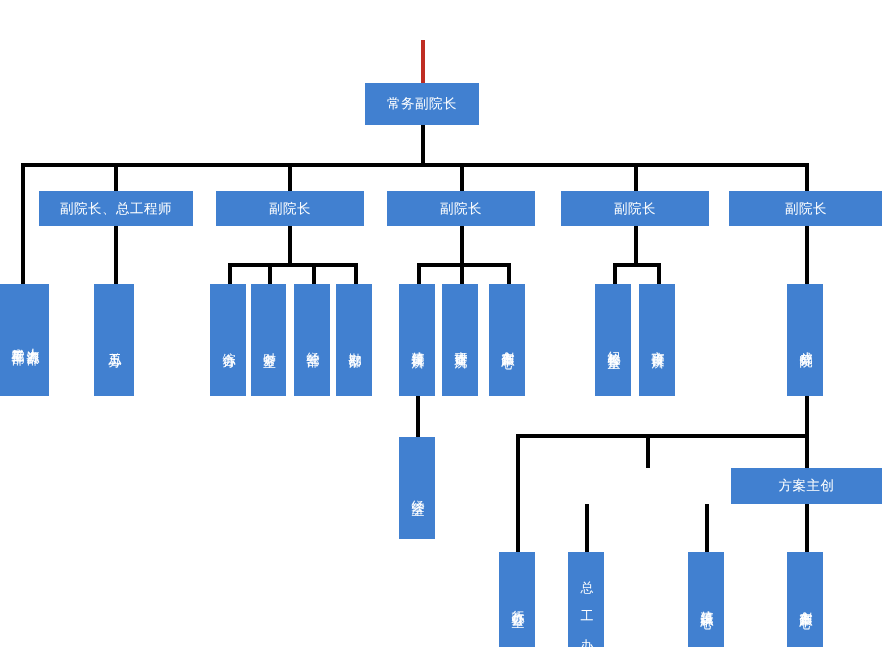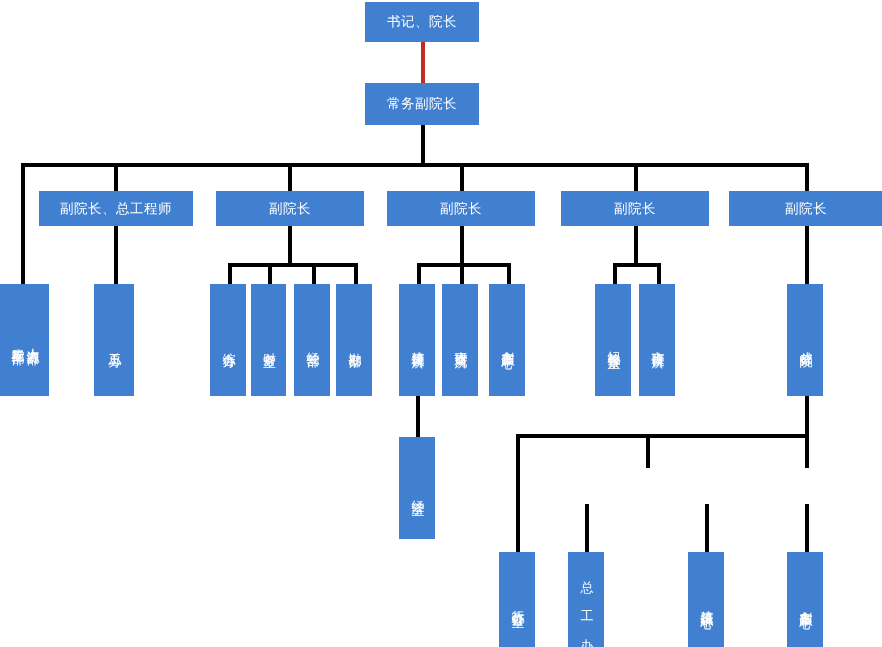--- a/index.html
+++ b/index.html
@@ -96,21 +96,20 @@
   <div class="ln h" style="left:516px;top:434px;width:293px;"></div>
   <div class="ln v" style="left:516px;top:434px;height:118px;"></div>
   <div class="ln v" style="left:646px;top:434px;height:34px;"></div>
   <div class="ln v" style="left:805px;top:434px;height:34px;"></div>
 
   <div class="ln v" style="left:585px;top:504px;height:48px;"></div>
   <div class="ln v" style="left:705px;top:504px;height:48px;"></div>
 
   <div class="ln v" style="left:805px;top:504px;height:48px;"></div>
 
-  <div class="node h" style="left:365px;top:2px;width:114px;height:40px;">书记、院长</div>
 
   <div class="node h" style="left:365px;top:83px;width:114px;height:42px;">常务副院长</div>
 
   <div class="node h" style="left:39px;top:191px;width:154px;height:35px;">副院长、总工程师</div>
 
   <div class="node h" style="left:216px;top:191px;width:148px;height:35px;">副院长</div>
 
   <div class="node h" style="left:387px;top:191px;width:148px;height:35px;">副院长</div>
 
   <div class="node h" style="left:561px;top:191px;width:148px;height:35px;">副院长</div>
@@ -140,20 +139,21 @@
 
   <div class="node v" style="left:595px;top:284px;width:36px;height:112px;">纪检督察室</div>
 
   <div class="node v" style="left:639px;top:284px;width:36px;height:112px;">市政设计所</div>
 
   <div class="node v" style="left:787px;top:284px;width:36px;height:112px;">成都分院</div>
 
   <div class="node v" style="left:399px;top:437px;width:36px;height:102px;">经济室</div>
 
 
+  <div class="node h" style="left:731px;top:468px;width:151px;height:36px;">方案主创</div>
 
   <div class="node v" style="left:499px;top:552px;width:36px;height:95px;">行政办公室</div>
 
   <div class="node v spaced" style="left:568px;top:552px;width:36px;height:95px;">总 工 办</div>
 
   <div class="node v" style="left:688px;top:552px;width:36px;height:95px;">建筑设计中心</div>
 
   <div class="node v" style="left:787px;top:552px;width:36px;height:95px;">方案创作中心</div>
 
 </div>

